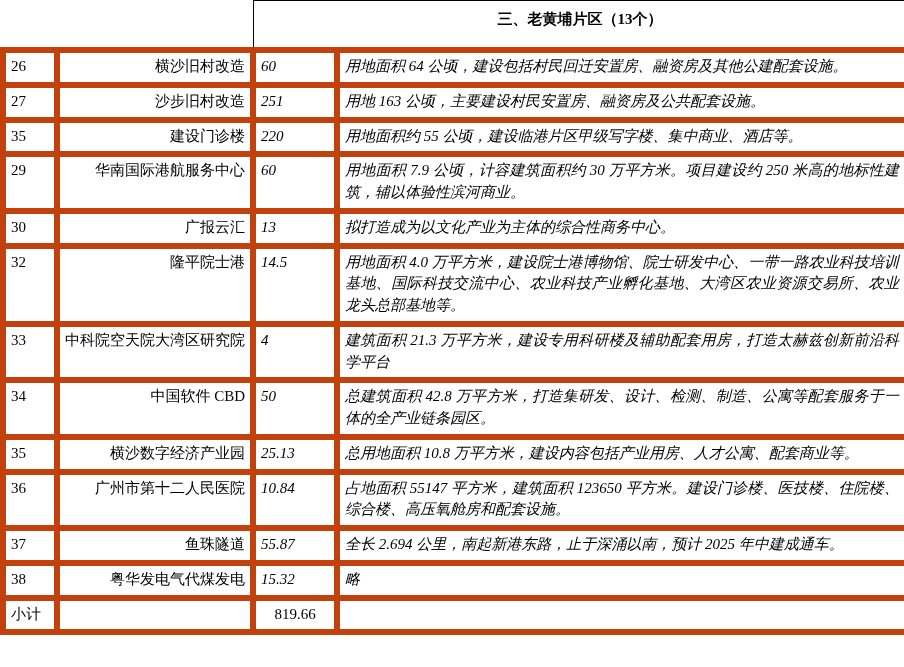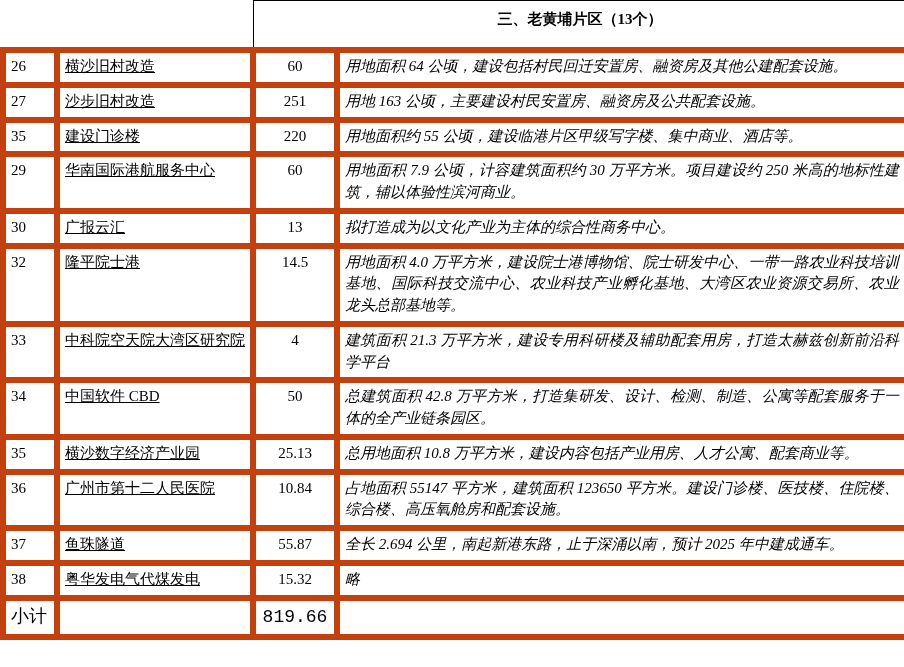--- a/index.html
+++ b/index.html
@@ -56,37 +56,36 @@
   }
   td.title-blank {
     border: none !important;
     background: #ffffff;
   }
   td.num {
     text-align: left;
     padding-left: 8px;
   }
   td.name {
+    text-align: right;
+    padding-left: 9px;
+  }
+  td.inv {
     text-align: left;
-    padding-left: 9px;
-    text-decoration: underline;
-  }
-  td.inv {
-    text-align: center;
+    font-style: italic;
   }
   td.desc {
     text-align: justify;
     text-justify: inter-ideograph;
     padding-left: 7px;
     padding-right: 8px;
     font-style: italic;
   }
   tr.subtotal td {
-    font-size: 18px;
-    font-family: Liberation Mono, monospace;
+    font-size: 15px;
   }
   td.subtotal-label {
     text-align: left;
     padding-left: 8px;
   }
   td.subtotal-val {
     text-align: center;
   }
   td.subtotal-blank {
     border-top: 1px solid #000000;

